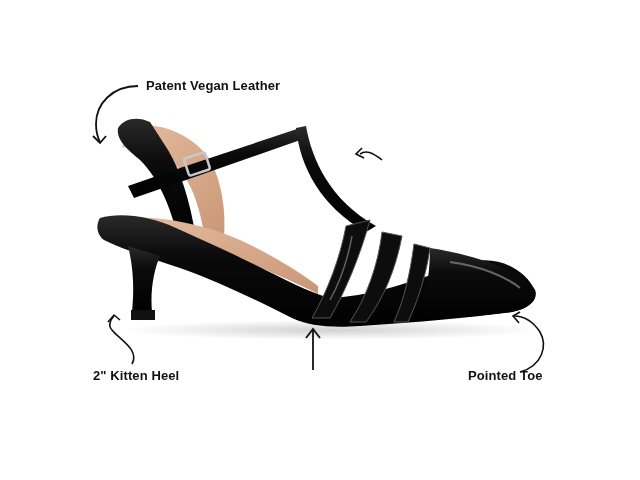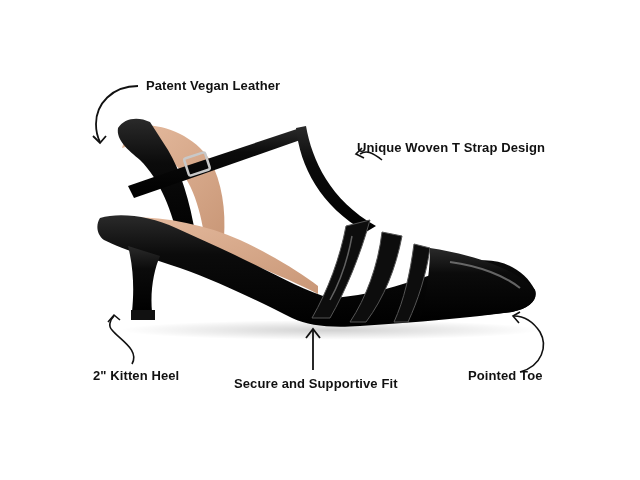--- a/index.html
+++ b/index.html
@@ -86,18 +86,16 @@
     <path d="M108 322 L114 315 L120 320" stroke="#111" stroke-width="1.6" fill="none"></path>
 
     <path d="M313 370 L313 330" stroke="#111" stroke-width="1.8" fill="none"></path>
     <path d="M306 338 L313 329 L320 338" stroke="#111" stroke-width="1.8" fill="none"></path>
 
     <path d="M520 372 C542 366 548 346 540 332 C532 320 522 316 514 316" stroke="#111" stroke-width="1.6" fill="none"></path>
     <path d="M520 312 L513 316 L519 323" stroke="#111" stroke-width="1.6" fill="none"></path>
   </svg>
 
   <div class="label" style="left:146px; top:78px;">Patent Vegan Leather</div>
-  <div class="label" style="left:357px; top:140px;">Unique Woven T Strap Design</div>
   <div class="label" style="left:93px; top:368px;">2" Kitten Heel</div>
-  <div class="label" style="left:234px; top:376px;">Secure and Supportive Fit</div>
   <div class="label" style="left:468px; top:368px;">Pointed Toe</div>
 
 </div>
 
 </body></html>

